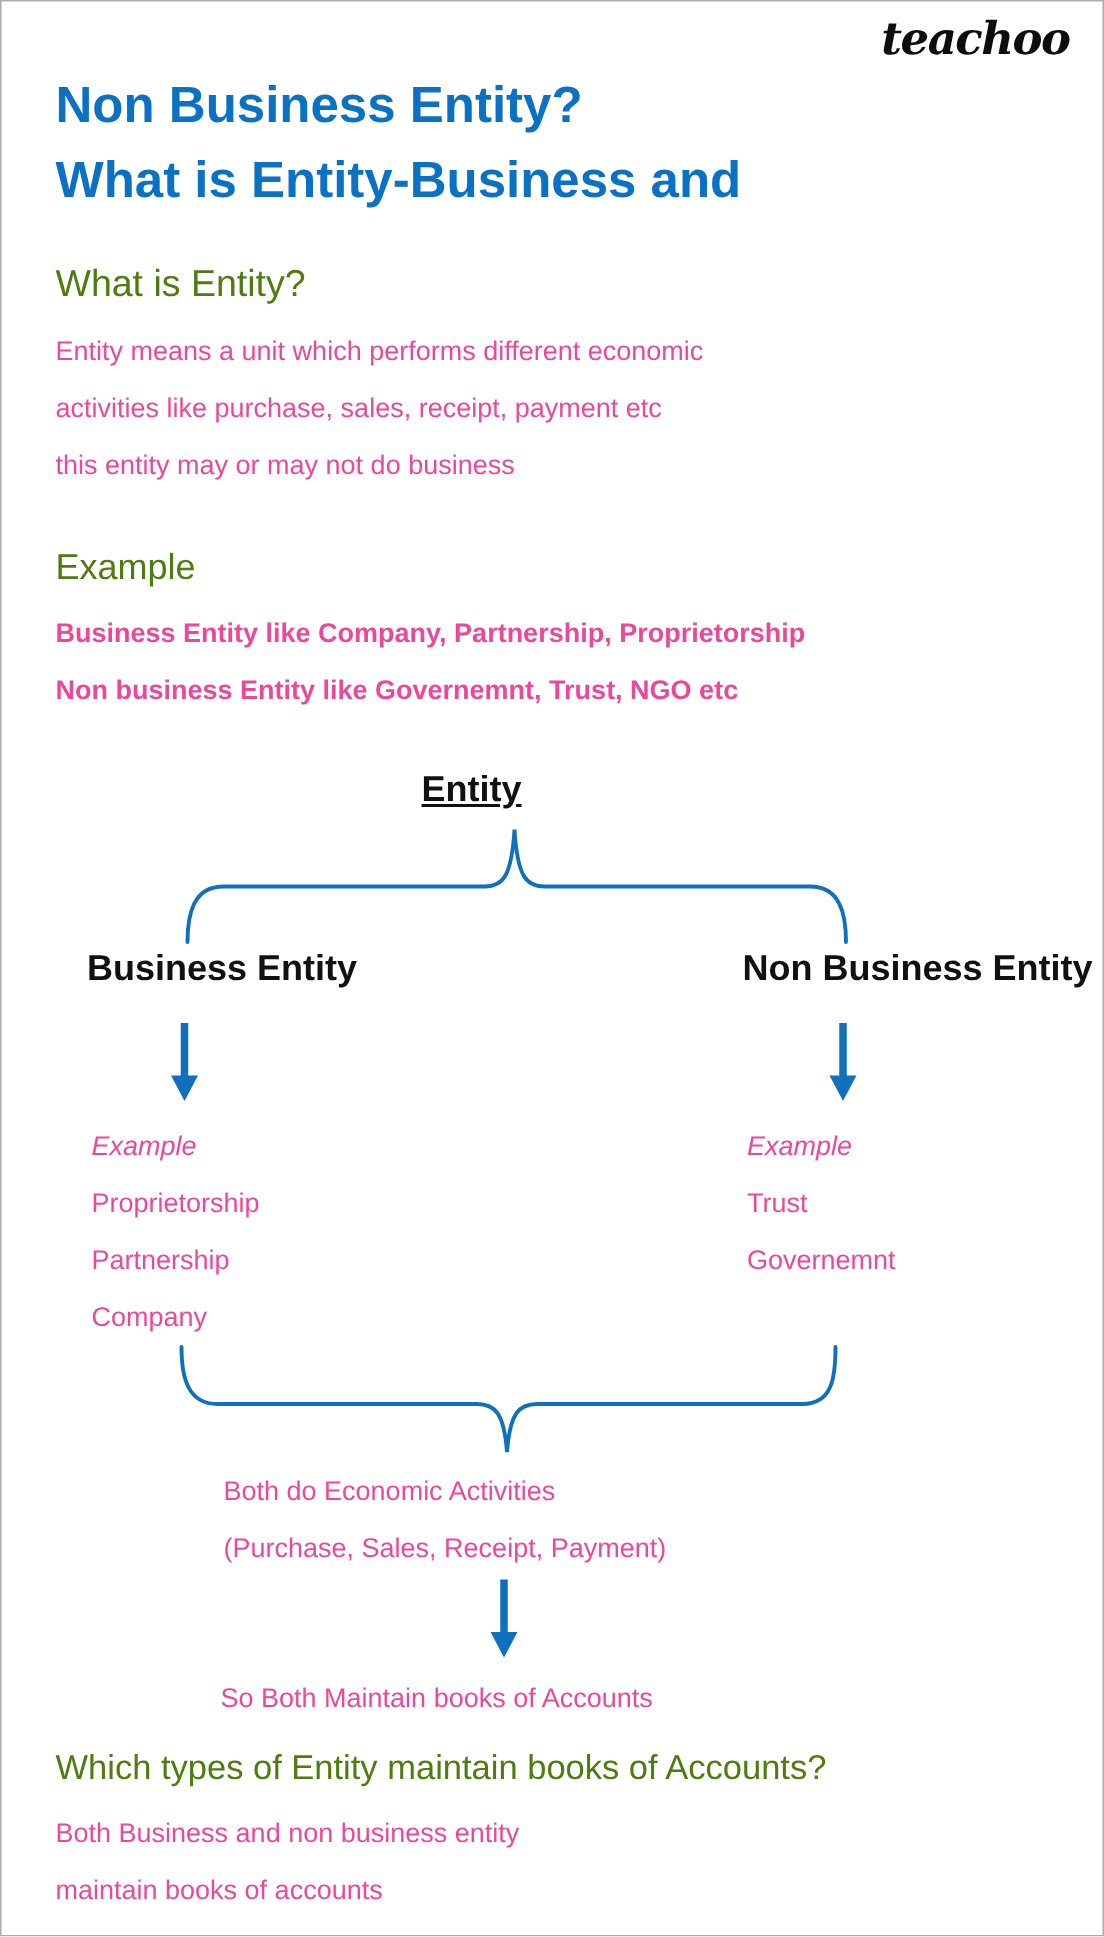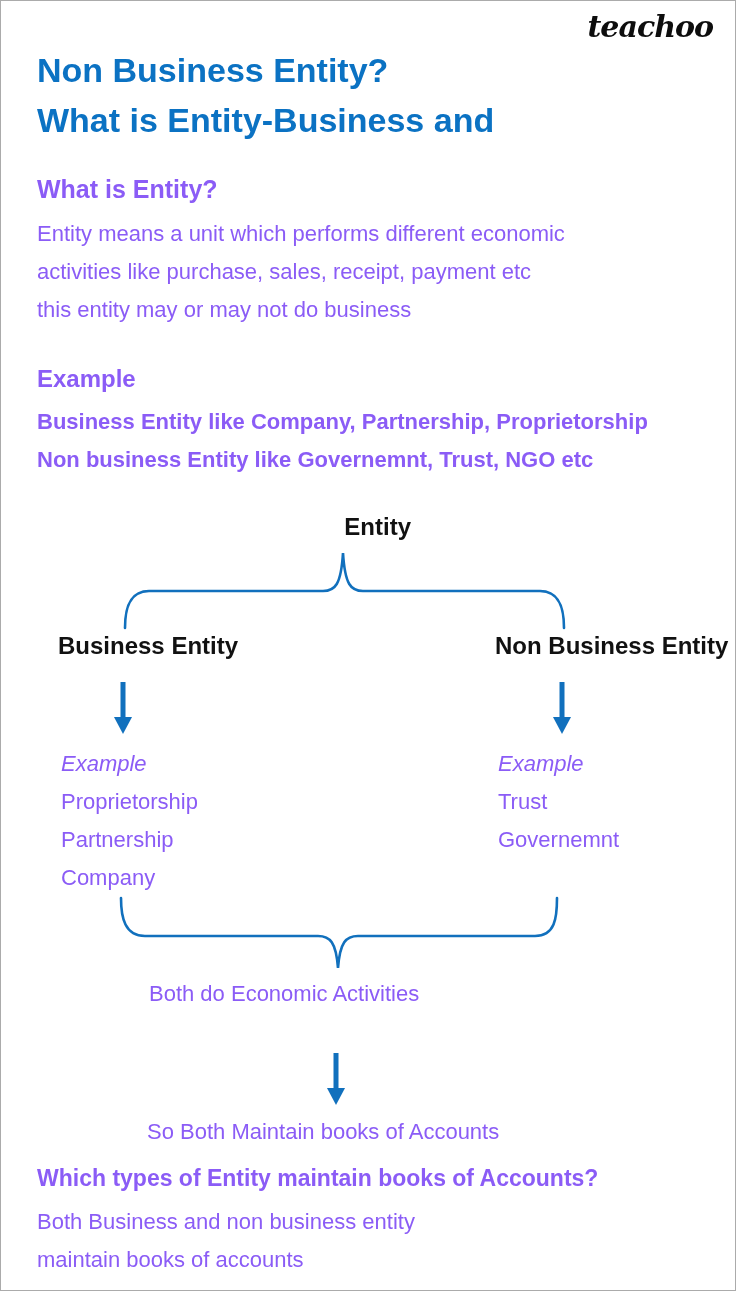--- a/index.html
+++ b/index.html
@@ -25,28 +25,28 @@
     font-style:italic; font-weight:bold;
     font-size:30px; color:#0d0d0d;
     letter-spacing:-1px;
   }
   .title{
     left:36px; top:44px;
     font-size:34px; font-weight:bold;
     line-height:50px; color:var(--accent);
   }
   .h2{
-    font-size:25px; font-weight:bold; color:#8b5cf6;
+    font-size:25px; font-weight:normal; color:#4d7c0f;
   }
   .body-text{
-    font-size:22px; line-height:38px; color:#8b5cf6;
+    font-size:18px; line-height:38px; color:#ec4899;
   }
   .bold-label{ font-size:24px; font-weight:bold; color:#111; }
   .italic-line{ font-style:italic; }
-  .center{ text-align:right; }
+  .center{ text-align:left;text-decoration:underline; }
   svg{ display:block; }
 </style>
 </head>
 <body>
 
 <div class="page">
 
   <div class="abs logo">teachoo</div>
 
   <div class="abs title">
@@ -98,20 +98,21 @@
     <div>Trust</div>
     <div>Governemnt</div>
   </div>
 
   <svg class="abs" style="left:108px; top:893px;" width="460" height="80" viewBox="0 0 460 80">
     <path d="M 12 4 C 12 24 16 42 36 42 L 209 42 C 221 42 227 48 229 74 C 231 48 237 42 249 42 L 426 42 C 446 42 448 24 448 4" fill="none" stroke="#1170bd" stroke-width="2.6" stroke-linecap="round"></path>
   </svg>
 
   <div class="abs body-text" style="left:148px; top:974px;">
     <div>Both do Economic Activities</div>
+    <div>(Purchase, Sales, Receipt, Payment)</div>
   </div>
 
   <svg class="abs" style="left:324px; top:1051px;" width="22" height="55" viewBox="0 0 22 55">
     <rect x="8.5" y="1" width="5" height="37" fill="#1170bd"></rect>
     <polygon points="2,36 20,36 11,53" fill="#1170bd"></polygon>
   </svg>
 
   <div class="abs body-text" style="left:146px; top:1112px;">So Both Maintain books of Accounts</div>
 
   <div class="abs h2" style="left:36px; top:1164px; font-size:23px;">Which types of Entity maintain books of Accounts?</div>

